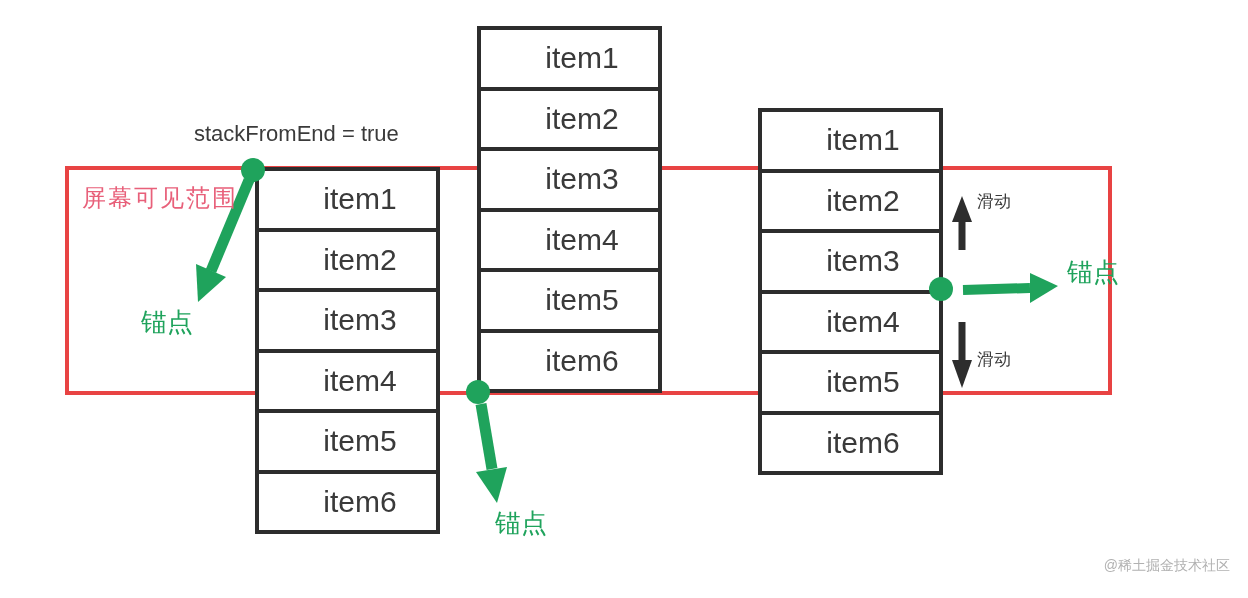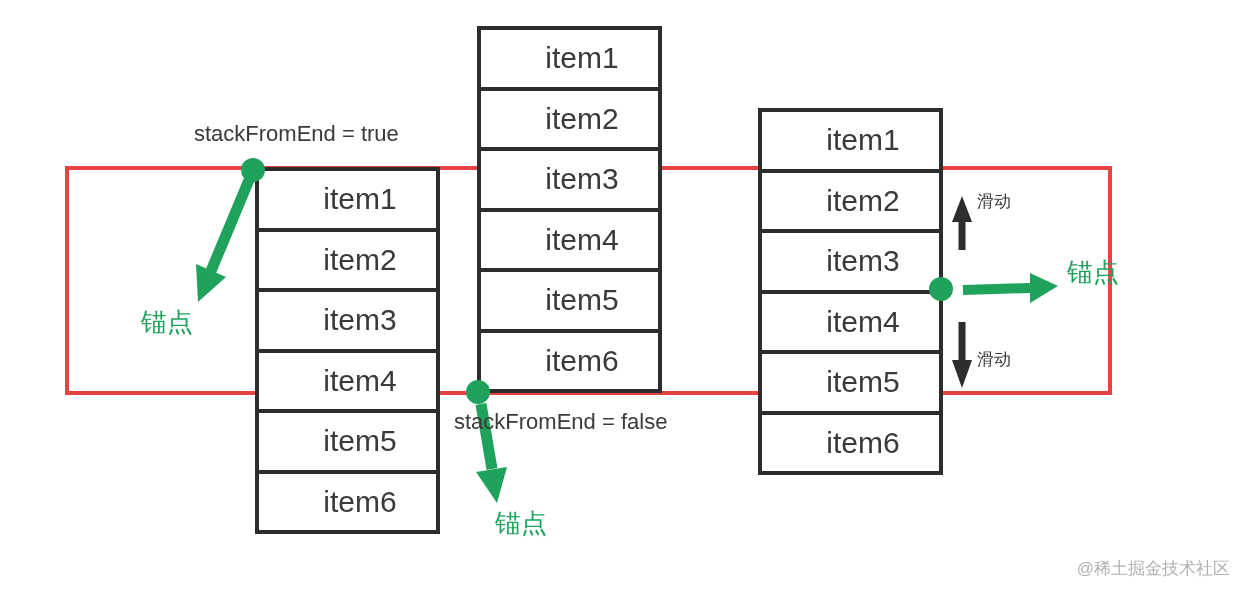--- a/index.html
+++ b/index.html
@@ -37,21 +37,21 @@
   .lbl-anchor{font-size:26px; color:var(--green); font-weight:400;}
   #lbl-anchor-left{left:141px; top:308px;}
   #lbl-anchor-middle{left:495px; top:509px;}
   #lbl-anchor-right{left:1067px; top:258px;}
   .lbl-slide{font-size:17px; color:var(--ink);}
   #lbl-slide-up{left:977px; top:193px;}
   #lbl-slide-down{left:977px; top:351px;}
   .overlay{position:absolute; left:0; top:0; width:1248px; height:598px; z-index:3; pointer-events:none;}
   .watermark{
     position:absolute; right:18px; top:557px; z-index:4;
-    font-size:17px; color:var(--watermark_gray);
+    font-size:14px; color:var(--watermark_gray);
   }
 </style>
 </head>
 <body>
 
 <div class="canvas">
 
   <div class="red-rect"></div>
 
   <div class="item-list" id="list-left">
@@ -75,21 +75,21 @@
   <div class="item-list" id="list-right">
     <div class="cell">item1</div>
     <div class="cell">item2</div>
     <div class="cell">item3</div>
     <div class="cell">item4</div>
     <div class="cell">item5</div>
     <div class="cell">item6</div>
   </div>
 
   <div class="label lbl-code" id="lbl-stack-true">stackFromEnd = true</div>
-  <div class="label lbl-code" id="lbl-stack-false">stackFromEnd = false</div>
+  <div class="label" id="lbl-visible-range">屏幕可见范围</div>
   <div class="label lbl-anchor" id="lbl-anchor-left">锚点</div>
   <div class="label lbl-anchor" id="lbl-anchor-middle">锚点</div>
   <div class="label lbl-anchor" id="lbl-anchor-right">锚点</div>
   <div class="label lbl-slide" id="lbl-slide-up">滑动</div>
   <div class="label lbl-slide" id="lbl-slide-down">滑动</div>
 
   <svg class="overlay" viewBox="0 0 1248 598" xmlns="http://www.w3.org/2000/svg">
 
     <circle cx="253" cy="170" r="12" style="fill:var(--green)"></circle>
     <g>

